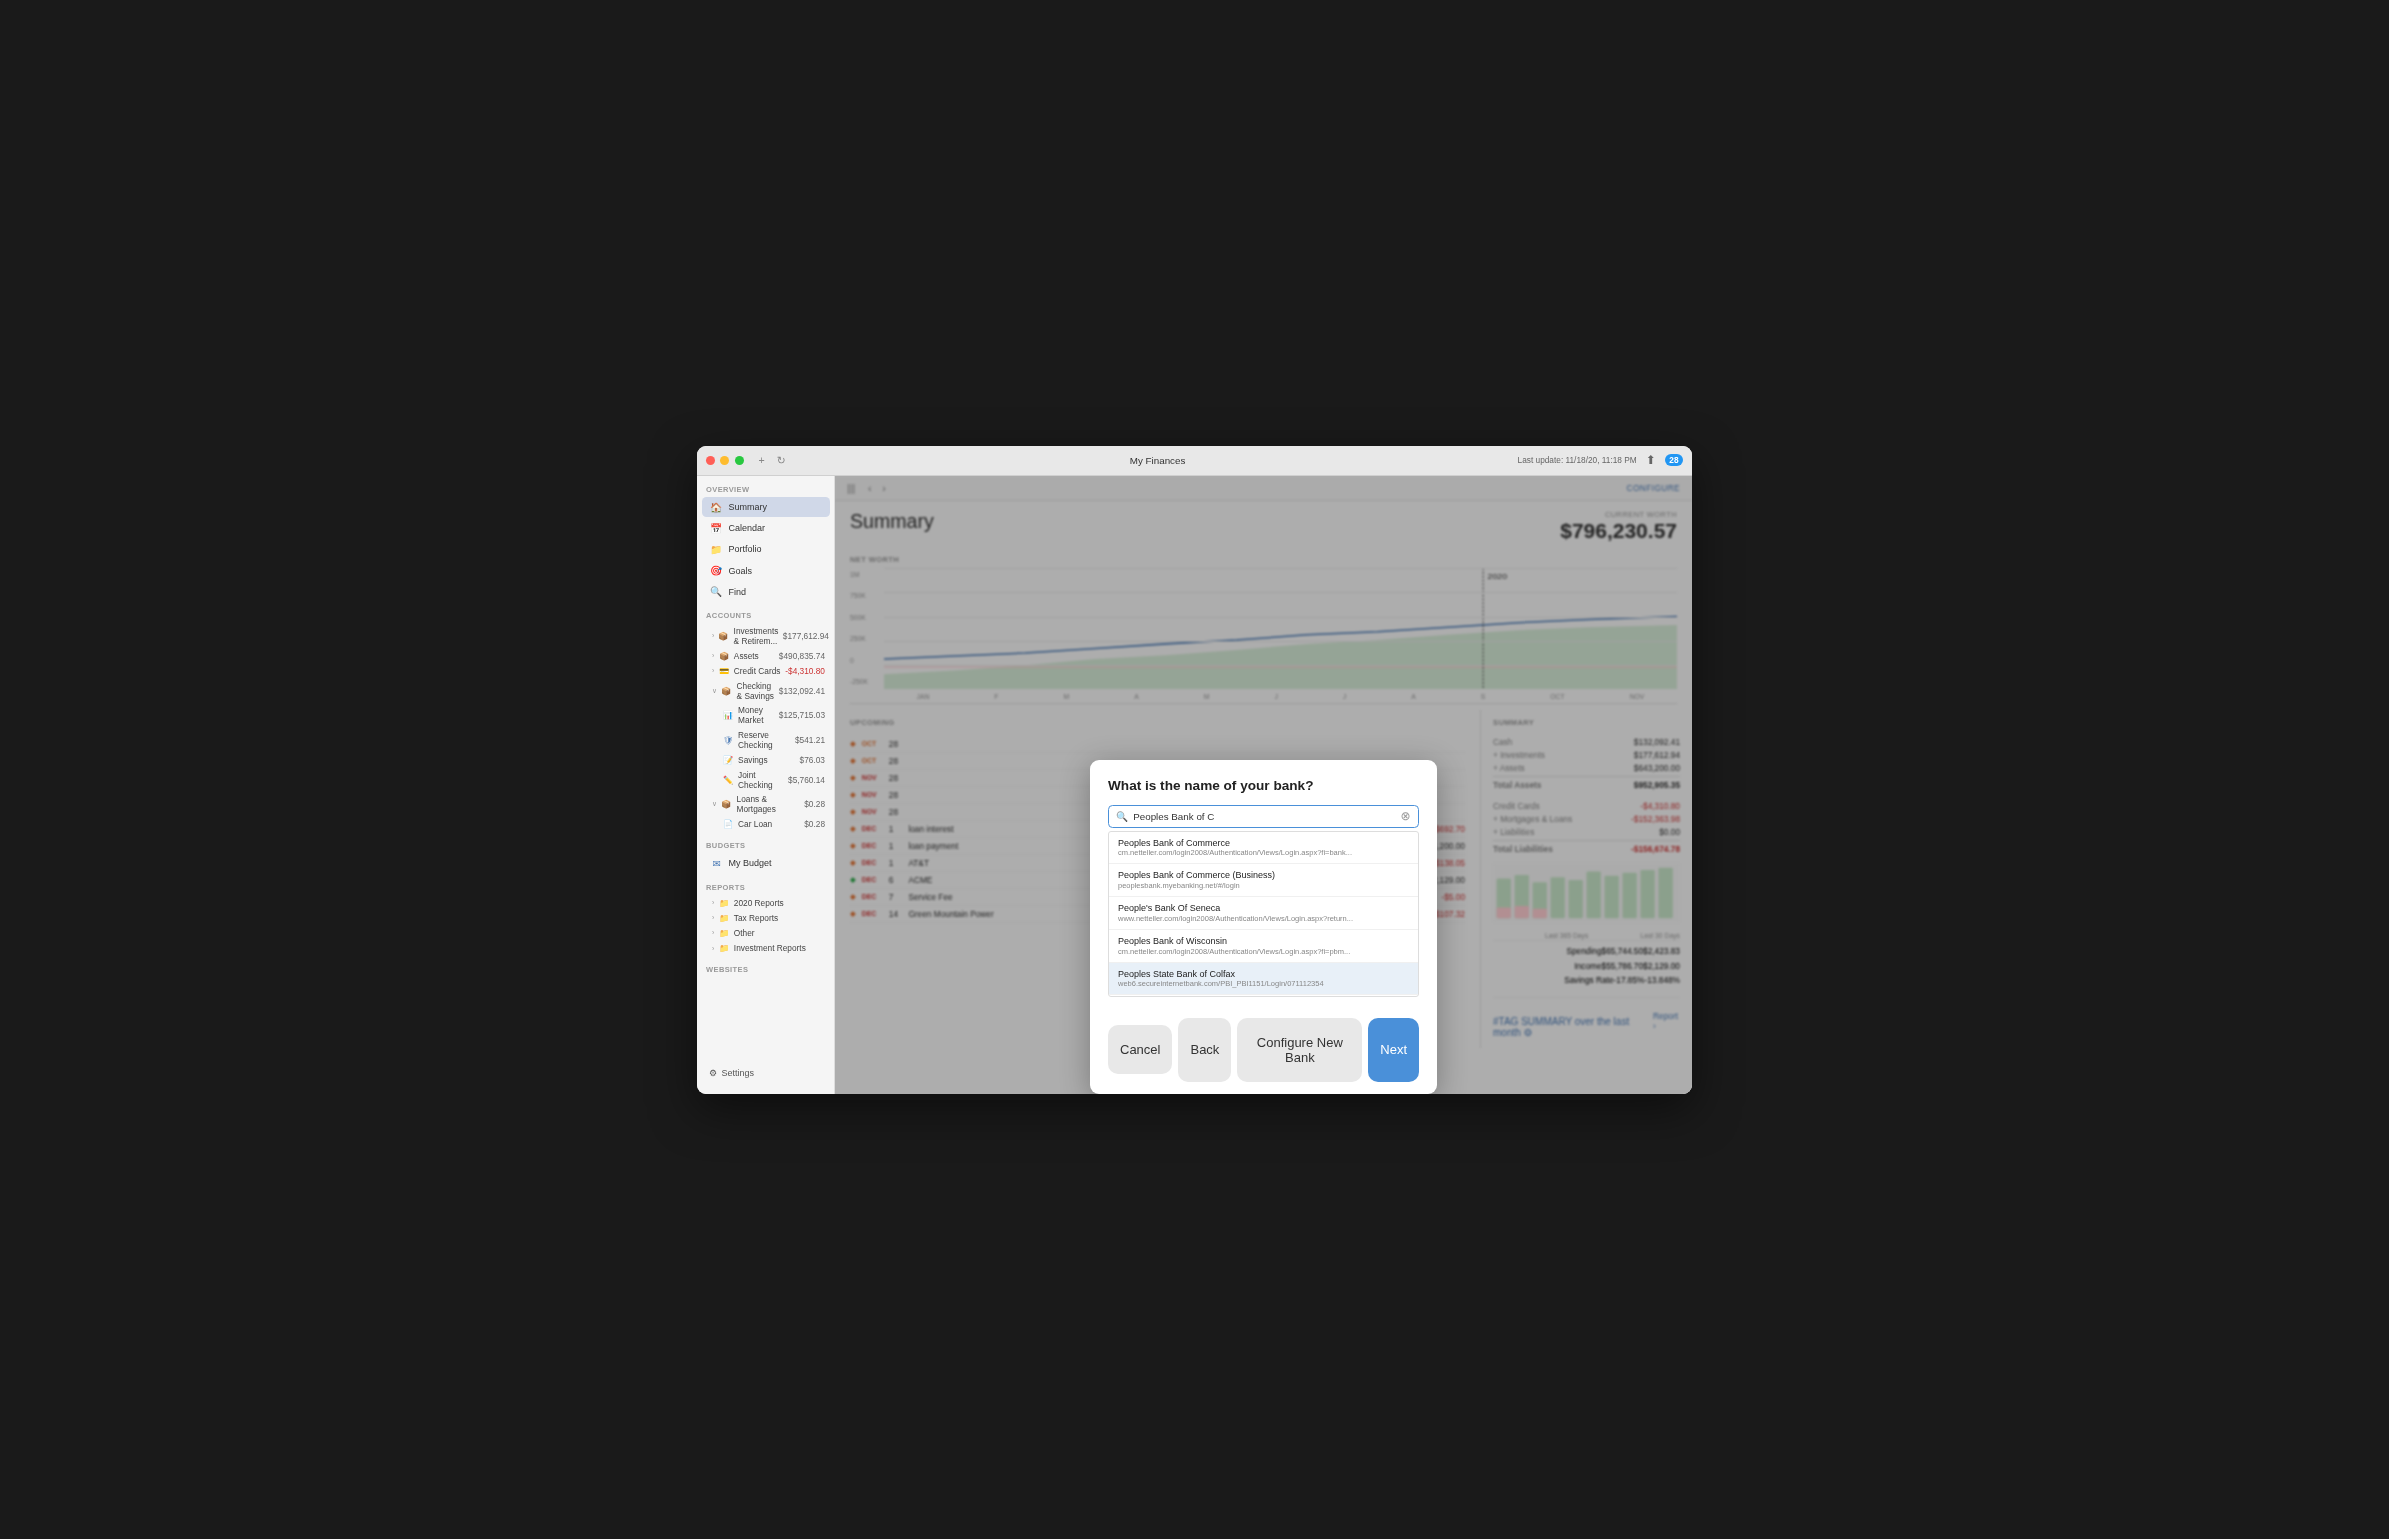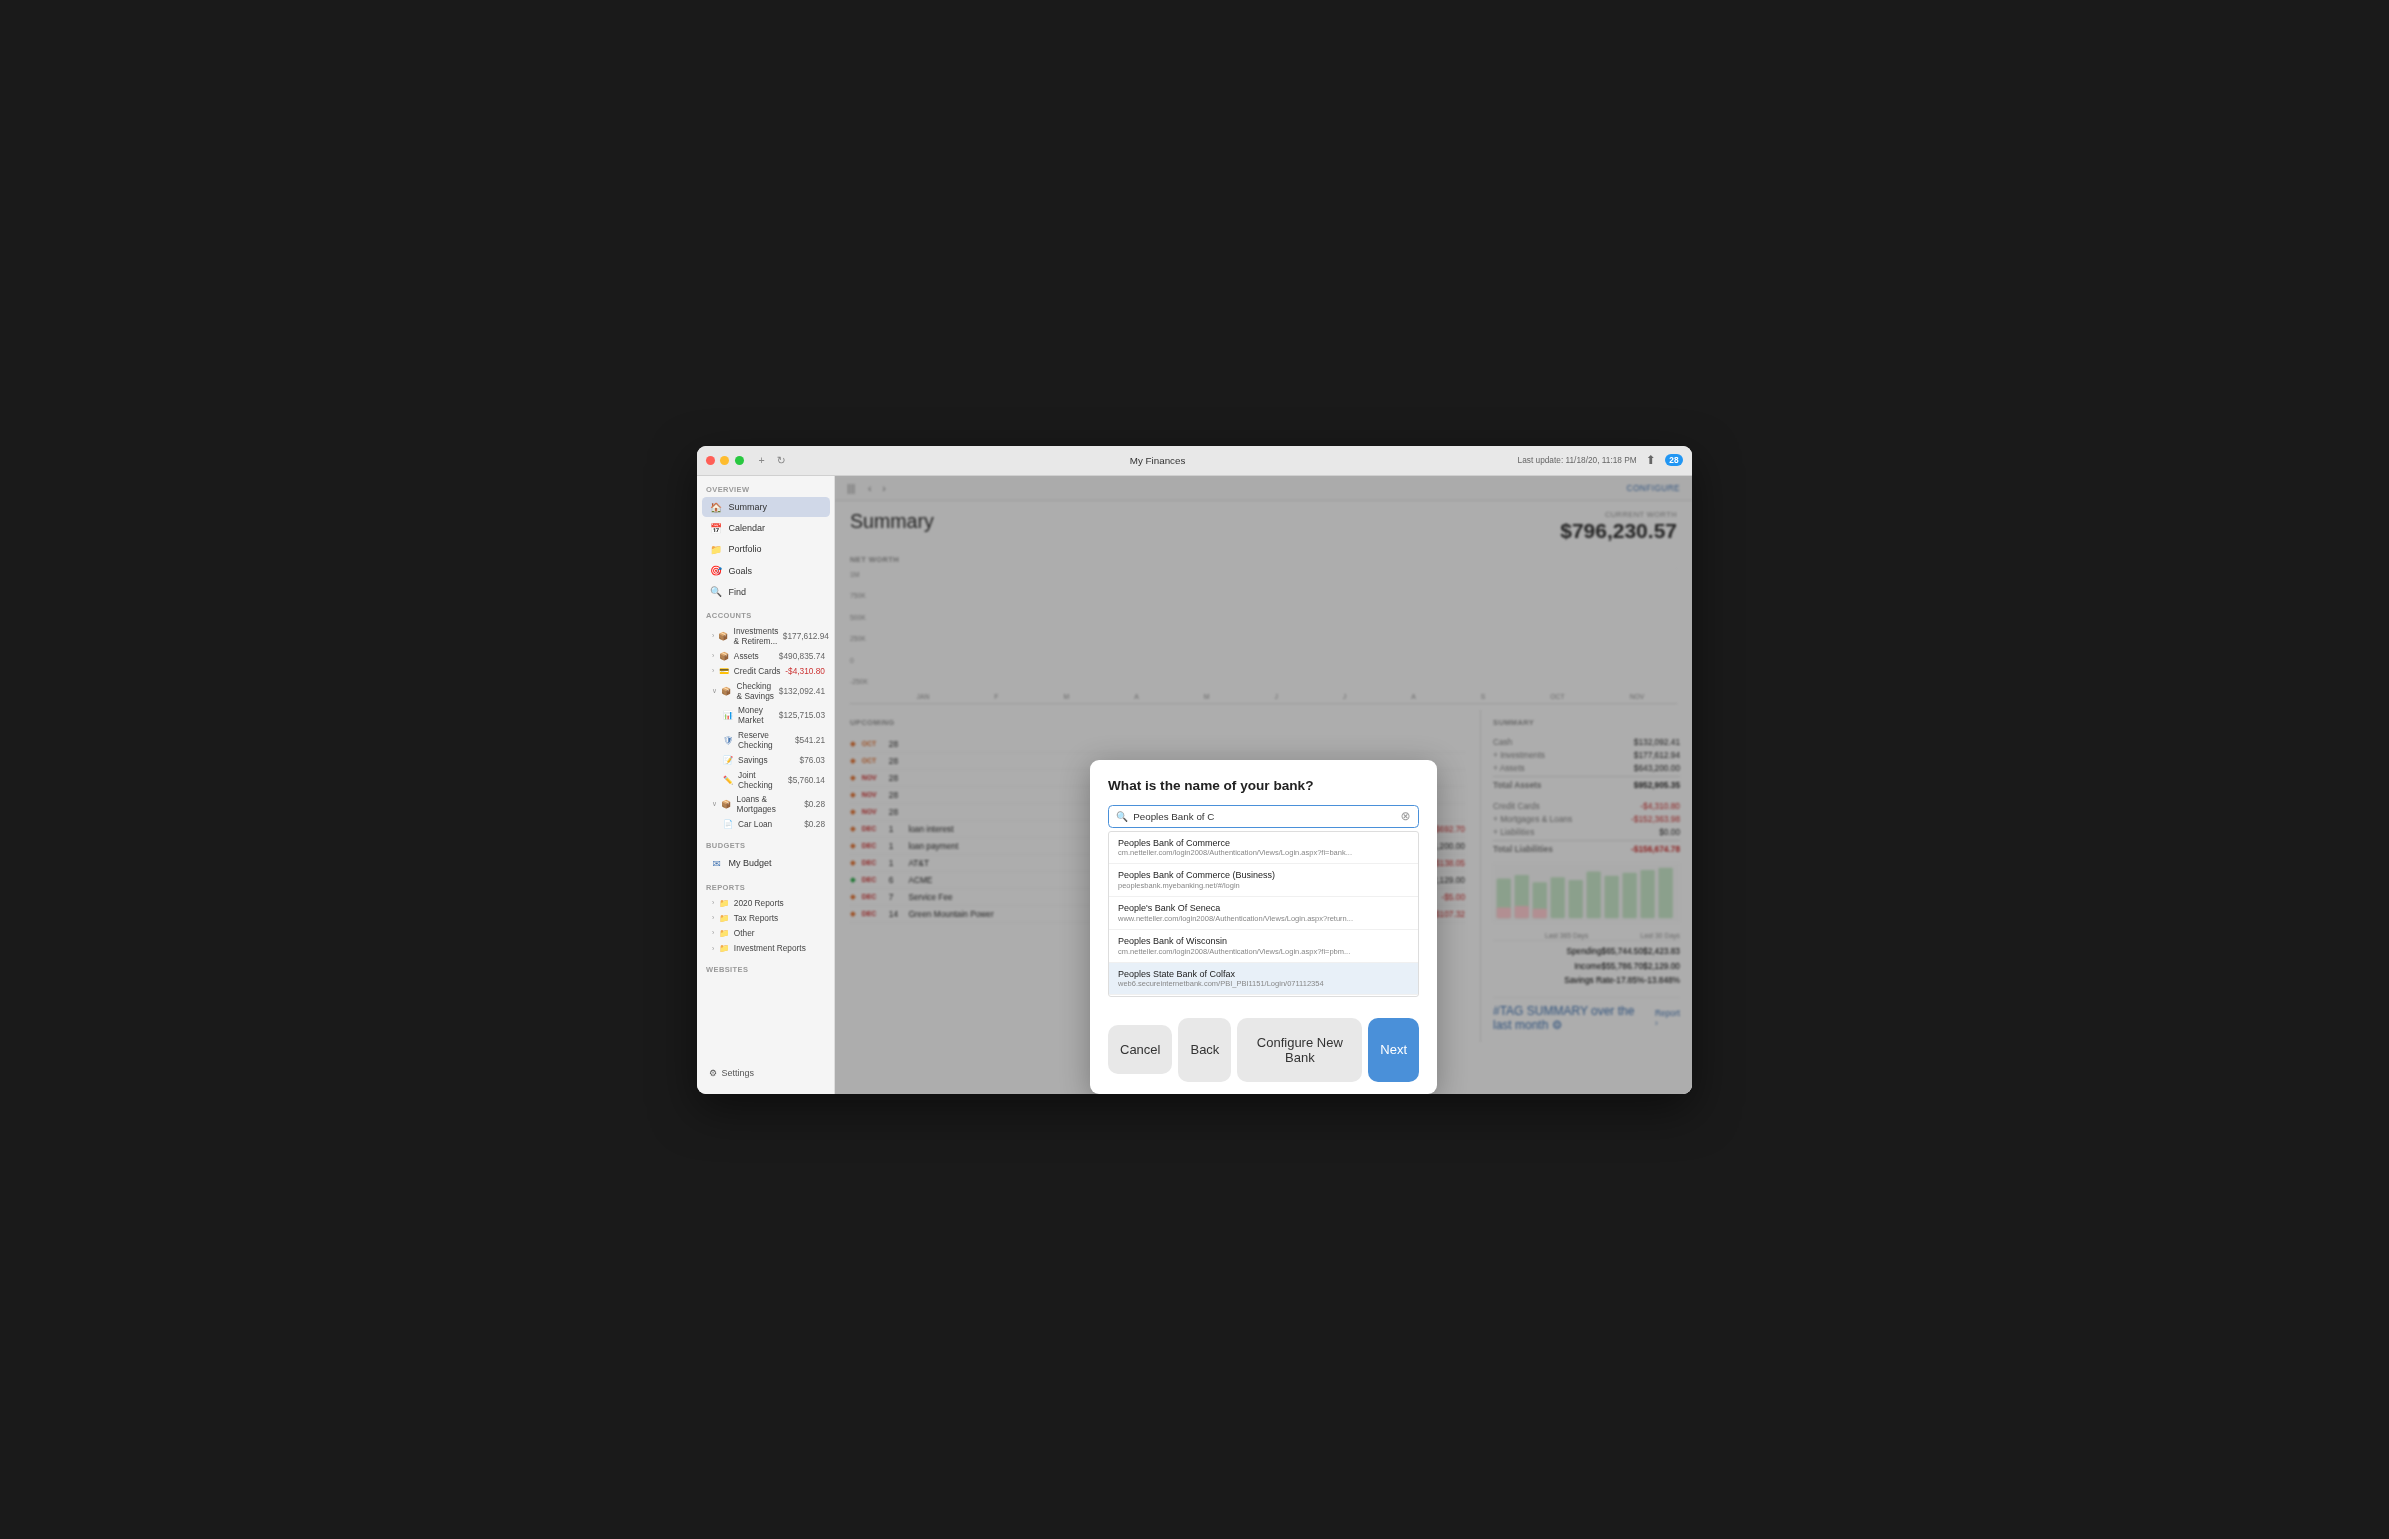--- a/index.html
+++ b/index.html
@@ -540,22 +540,23 @@
       border-bottom: 0.8px solid #eee;
       margin-bottom: 3px;
     }
     .tag-section {
       margin-top: 9px;
       padding-top: 6px;
       border-top: 0.8px solid #eee;
     }
     .tag-link {
       color: #4a7ab5;
-      font-size: 12px;
-      cursor: pointer;
+      font-size: 10px;
+      cursor: pointer;
+      margin-top: 12px;
     }
   </style>
 </head>
 <body>
 
 <div class="window">
 
   <div class="titlebar">
     <div class="traffic-lights">
       <div class="traffic-light tl-red"></div>
@@ -725,20 +726,40 @@
           </div>
           <div class="net-worth-chart">
             <div class="chart-y-labels">
               <span>1M</span>
               <span>750K</span>
               <span>500K</span>
               <span>250K</span>
               <span>0</span>
               <span>-250K</span>
             </div>
+            <div class="chart-area">
+              
+              <div class="chart-gridline" style="top: 0%"></div>
+              <div class="chart-gridline" style="top: 20%"></div>
+              <div class="chart-gridline" style="top: 40%"></div>
+              <div class="chart-gridline" style="top: 60%"></div>
+              <div class="chart-gridline" style="top: 80%"></div>
+              
+              <svg width="100%" height="100%" viewBox="0 0 900 160" preserveAspectRatio="none">
+
+                <polygon points="0,140 80,135 160,128 240,120 320,115 400,108 480,100 560,95 640,88 720,82 800,78 900,75 900,160 0,160" fill="#c8e6c9" opacity="0.7"></polygon>
+
+                <polyline points="0,120 80,116 160,112 240,106 320,100 400,95 480,88 560,84 640,78 720,72 800,68 900,64" fill="none" stroke="#4a7ab5" stroke-width="2"></polyline>
+
+                <rect x="0" y="128" width="900" height="4" fill="#ffcdd2" opacity="0.5"></rect>
+
+                <line x1="680" y1="0" x2="680" y2="160" stroke="#333" stroke-width="1" stroke-dasharray="3,2"></line>
+                <text x="685" y="14" font-size="10" fill="#333">2020</text>
+              </svg>
+            </div>
             <div class="chart-x-labels">
               <span>JAN</span>
               <span>F</span>
               <span>M</span>
               <span>A</span>
               <span>M</span>
               <span>J</span>
               <span>J</span>
               <span>A</span>
               <span>S</span>

